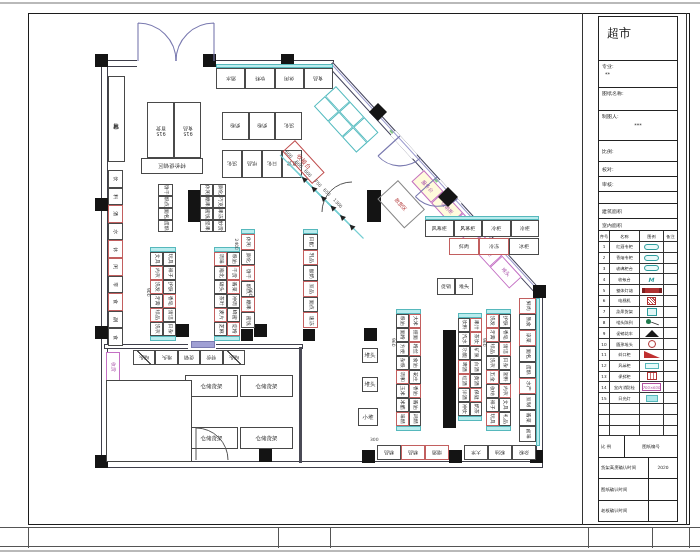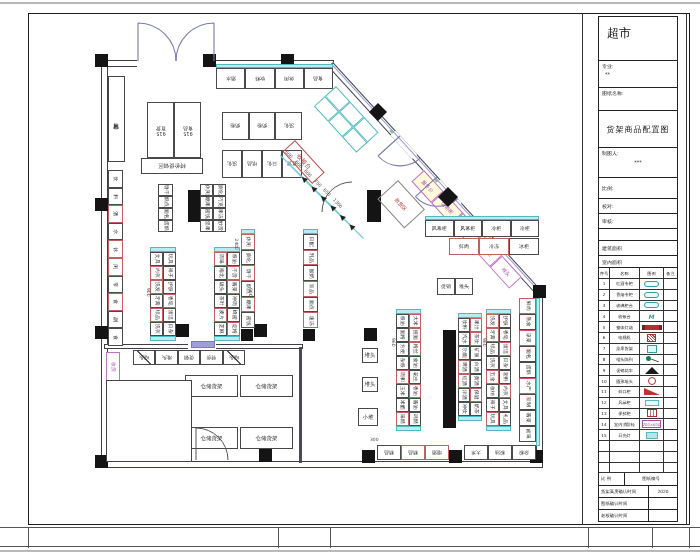--- a/index.html
+++ b/index.html
@@ -763,21 +763,20 @@
     <div class="tb-sec" style="height:44px">
       <div style="font-size:12px;color:#111;padding:8px 0 0 8px">超市</div>
     </div>
     <div class="tb-sec" style="height:27px">
       <div class="tb-lab">专业:</div>
       <div class="tb-lab" style="padding-left:6px">**</div>
     </div>
     <div class="tb-sec" style="height:23px">
       <div class="tb-lab">图纸名称:</div>
     </div>
-    <div class="tb-sec tb-big" style="height:37px">货架商品配置图</div>
     <div class="tb-sec" style="height:30px">
       <div class="tb-lab">制图人:</div>
       <div class="tb-val" style="padding-top:3px">***</div>
     </div>
     <div class="tb-sec tb-small" style="height:21px">比例:</div>
     <div class="tb-sec tb-small" style="height:15px">校对:</div>
     <div class="tb-sec tb-small" style="height:15px">审核:</div>
     <div class="tb-sec tb-small" style="height:12px"></div>
     <div class="tb-sec tb-small" style="height:15px">建筑面积</div>
     <div class="tb-sec tb-small" style="height:12px">室内面积</div>

